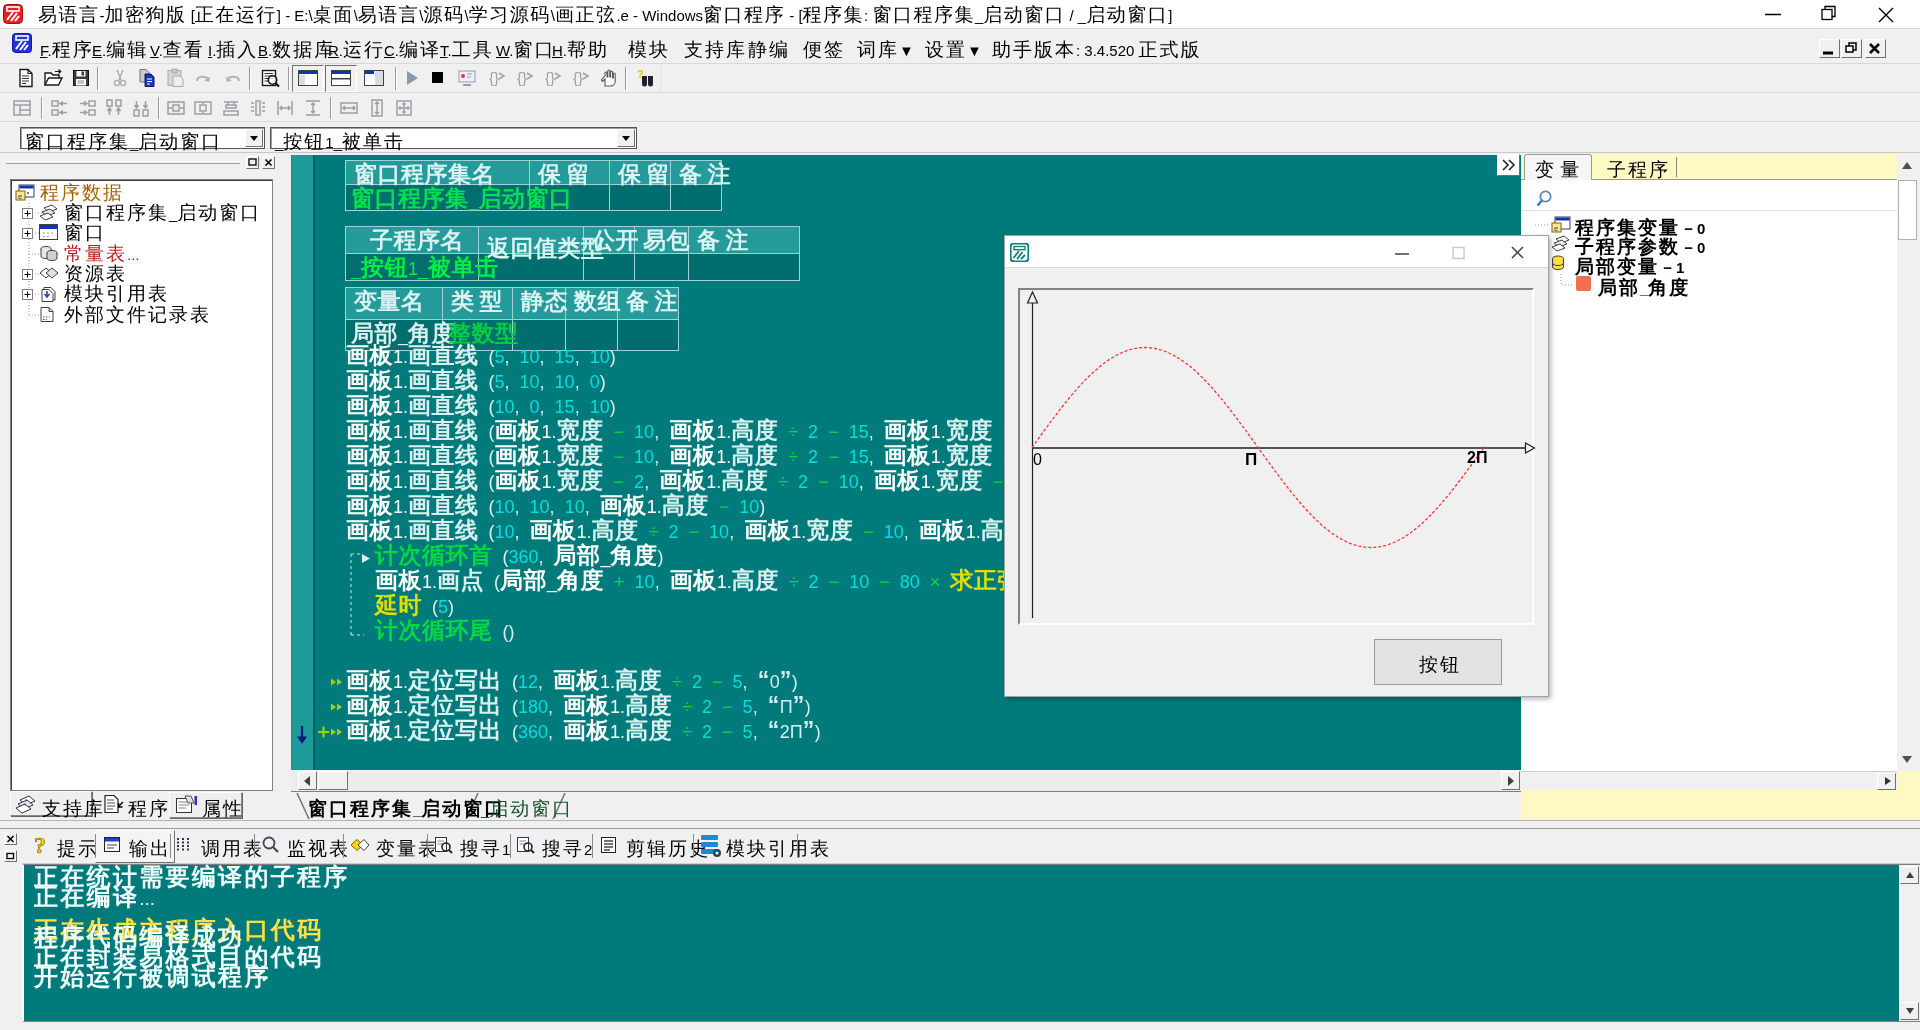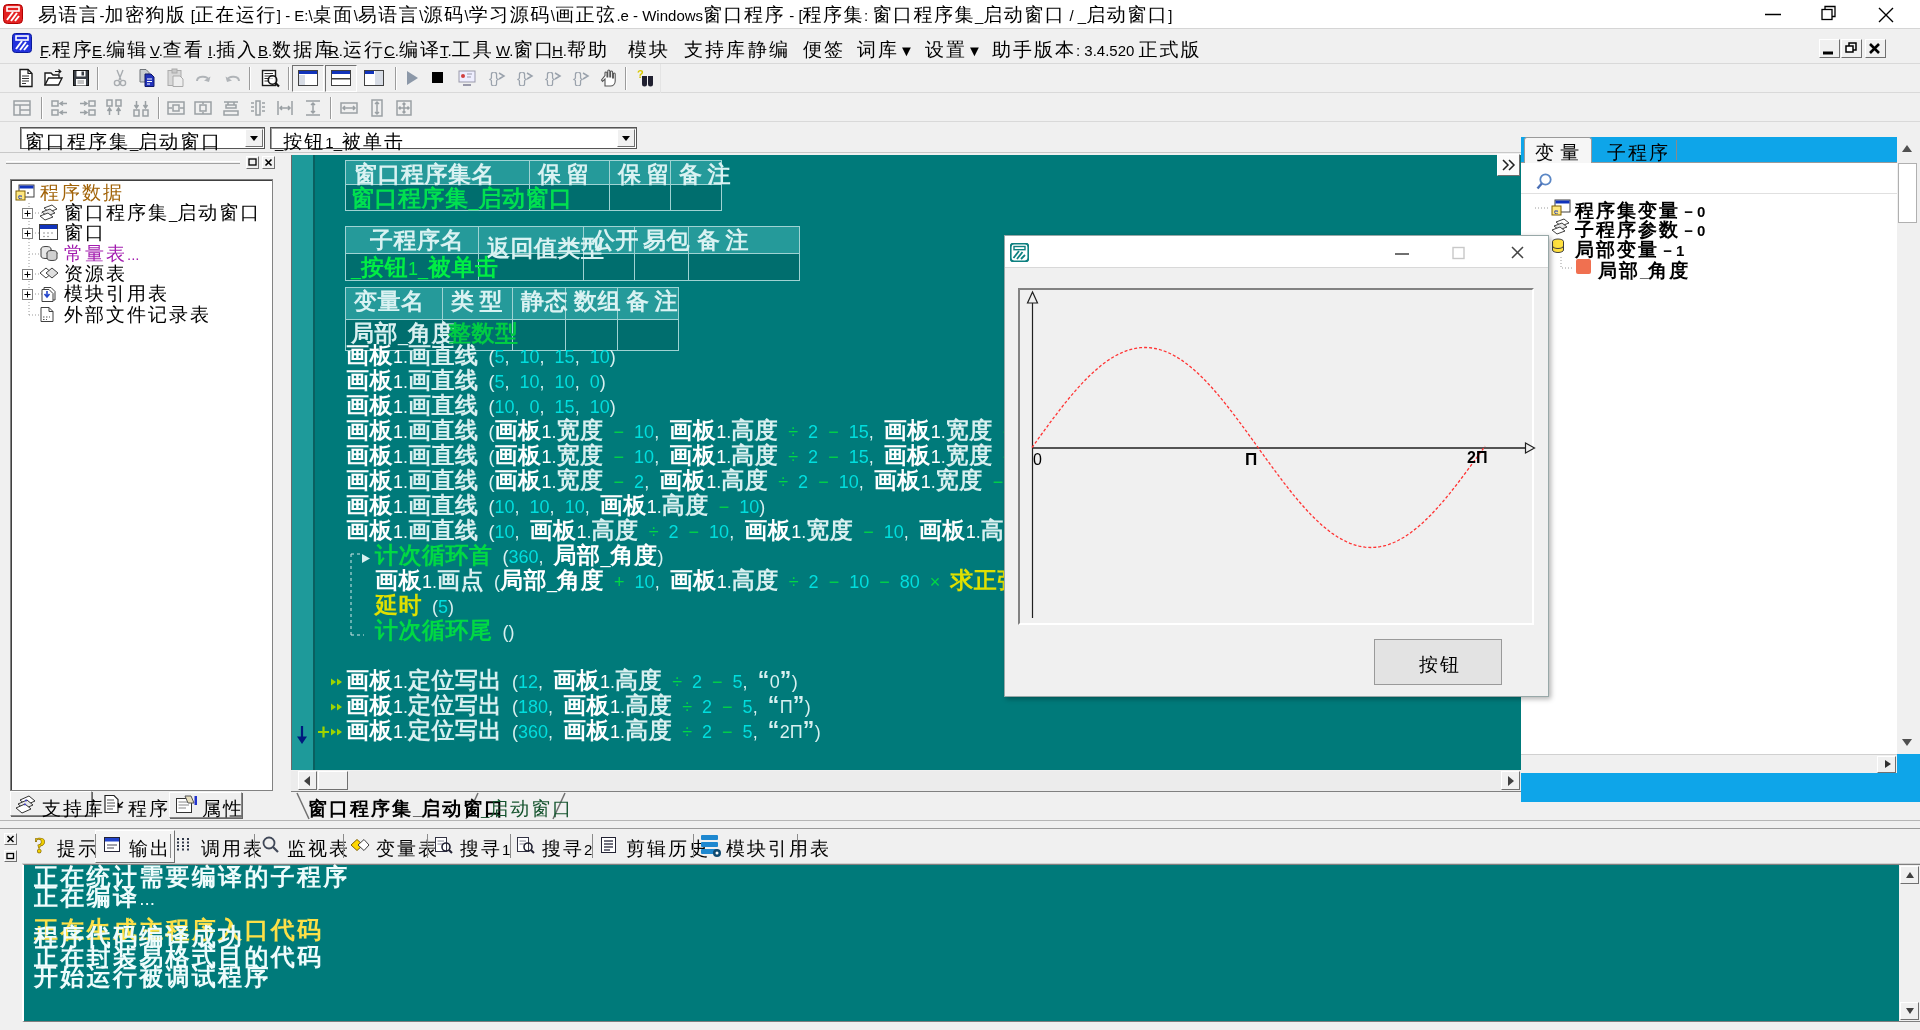--- a/index.html
+++ b/index.html
@@ -305,21 +305,21 @@
 <div class="abs" style="left:20px;top:73px;width:11px;height:11px;background:#fff;border:1px solid #808080"></div>
 <svg class="abs" style="left:20px;top:73px" width="11" height="11" viewBox="0 0 11 11">
         <path d="M2.5 5.5 H8.5 M5.5 2.5 V8.5" stroke="#000"></path>
       </svg>
 <svg class="abs" style="left:37px;top:90px" width="20" height="16" viewBox="0 0 20 16">
         <ellipse cx="7" cy="4" rx="5" ry="2.5" fill="#e8e8e8" stroke="#404040"></ellipse>
         <path d="M2 4 V11 A5 2.5 0 0 0 12 11 V4" fill="#e8e8e8" stroke="#404040"></path>
         <ellipse cx="13" cy="8" rx="5" ry="2.5" fill="#d0d0d0" stroke="#404040"></ellipse>
         <path d="M8 8 V13 A5 2.5 0 0 0 18 13 V8" fill="#d0d0d0" stroke="#404040"></path>
       </svg>
-<div class="abs" style="left:62px;top:89px;font-size:15px;color:#a21caf;white-space:pre;line-height:20px"><span class="cj">常量表</span>...</div>
+<div class="abs" style="left:62px;top:89px;font-size:15px;color:#b91c1c;white-space:pre;line-height:20px"><span class="cj">常量表</span>...</div>
 <svg class="abs" style="left:37px;top:110px" width="20" height="16" viewBox="0 0 20 16">
         <path d="M1 8 L7 3 L13 8 L7 13 Z" fill="#fff" stroke="#404040"></path>
         <path d="M7 8 L13 3 L19 8 L13 13 Z" fill="#e0e0e0" stroke="#404040"></path>
       </svg>
 <div class="abs" style="left:62px;top:109px;font-size:15px;color:#000;white-space:pre;line-height:20px"><span class="cj">资源表</span></div>
 <div class="abs" style="left:20px;top:114px;width:11px;height:11px;background:#fff;border:1px solid #808080"></div>
 <svg class="abs" style="left:20px;top:114px" width="11" height="11" viewBox="0 0 11 11">
         <path d="M2.5 5.5 H8.5 M5.5 2.5 V8.5" stroke="#000"></path>
       </svg>
 <svg class="abs" style="left:37px;top:130px" width="18" height="17" viewBox="0 0 18 17">
@@ -540,21 +540,21 @@
 </div>
 <div class="abs" style="left:0;top:829px;width:22px;height:201px;background:#f0f0f0"></div>
 <div class="abs raised" style="left:4px;top:833px;width:13px;height:12px"></div>
 <svg class="abs" style="left:4px;top:833px" width="13" height="12" viewBox="0 0 13 12">
       <path d="M3.5 3 L9.5 9 M9.5 3 L3.5 9" stroke="#000" stroke-width="1.5"></path>
     </svg>
 <div class="abs raised" style="left:4px;top:850px;width:13px;height:12px"></div>
 <svg class="abs" style="left:4px;top:850px" width="13" height="12" viewBox="0 0 13 12">
       <rect x="3" y="3.5" width="6.5" height="5" fill="none" stroke="#000" stroke-width="1.3"></rect>
     </svg>
-<div id="rightpanel" class="abs" style="left:1521px;top:137px;width:399px;height:665px;background:#0ea5e9">
+<div id="rightpanel" class="abs" style="left:1521px;top:154px;width:399px;height:665px;background:#fef9c3">
 <div class="abs" style="left:0;top:25px;width:399px;height:1px;background:#9a9a9a"></div>
 <div class="abs" style="left:3px;top:0;width:68px;height:26px;background:#f6f6f6;border:1px solid #9a9a9a;border-bottom:none;border-radius:3px 3px 0 0"></div>
 <div class="abs" style="left:14px;top:3px;font-size:15px;color:#000;white-space:pre"><span class="cj">变</span> <span class="cj">量</span></div>
 <div class="abs" style="left:86px;top:3px;font-size:15px;color:#000;white-space:pre"><span class="cj">子程序</span></div>
 <div class="abs" style="left:155px;top:3px;width:1px;height:20px;background:#8a8a8a"></div>
 <div class="abs" style="left:0;top:26px;width:376px;height:31px;background:#fff;border-bottom:1px solid #e0e0e0"></div>
 <svg class="abs" style="left:14px;top:36px" width="18" height="18" viewBox="0 0 18 18">
         <circle cx="10.5" cy="6.5" r="5.2" fill="none" stroke="#5b87c5" stroke-width="1.8"></circle>
         <path d="M6.8 10.5 L2.5 15.5" stroke="#4a6fb5" stroke-width="2.4"></path>
       </svg>

